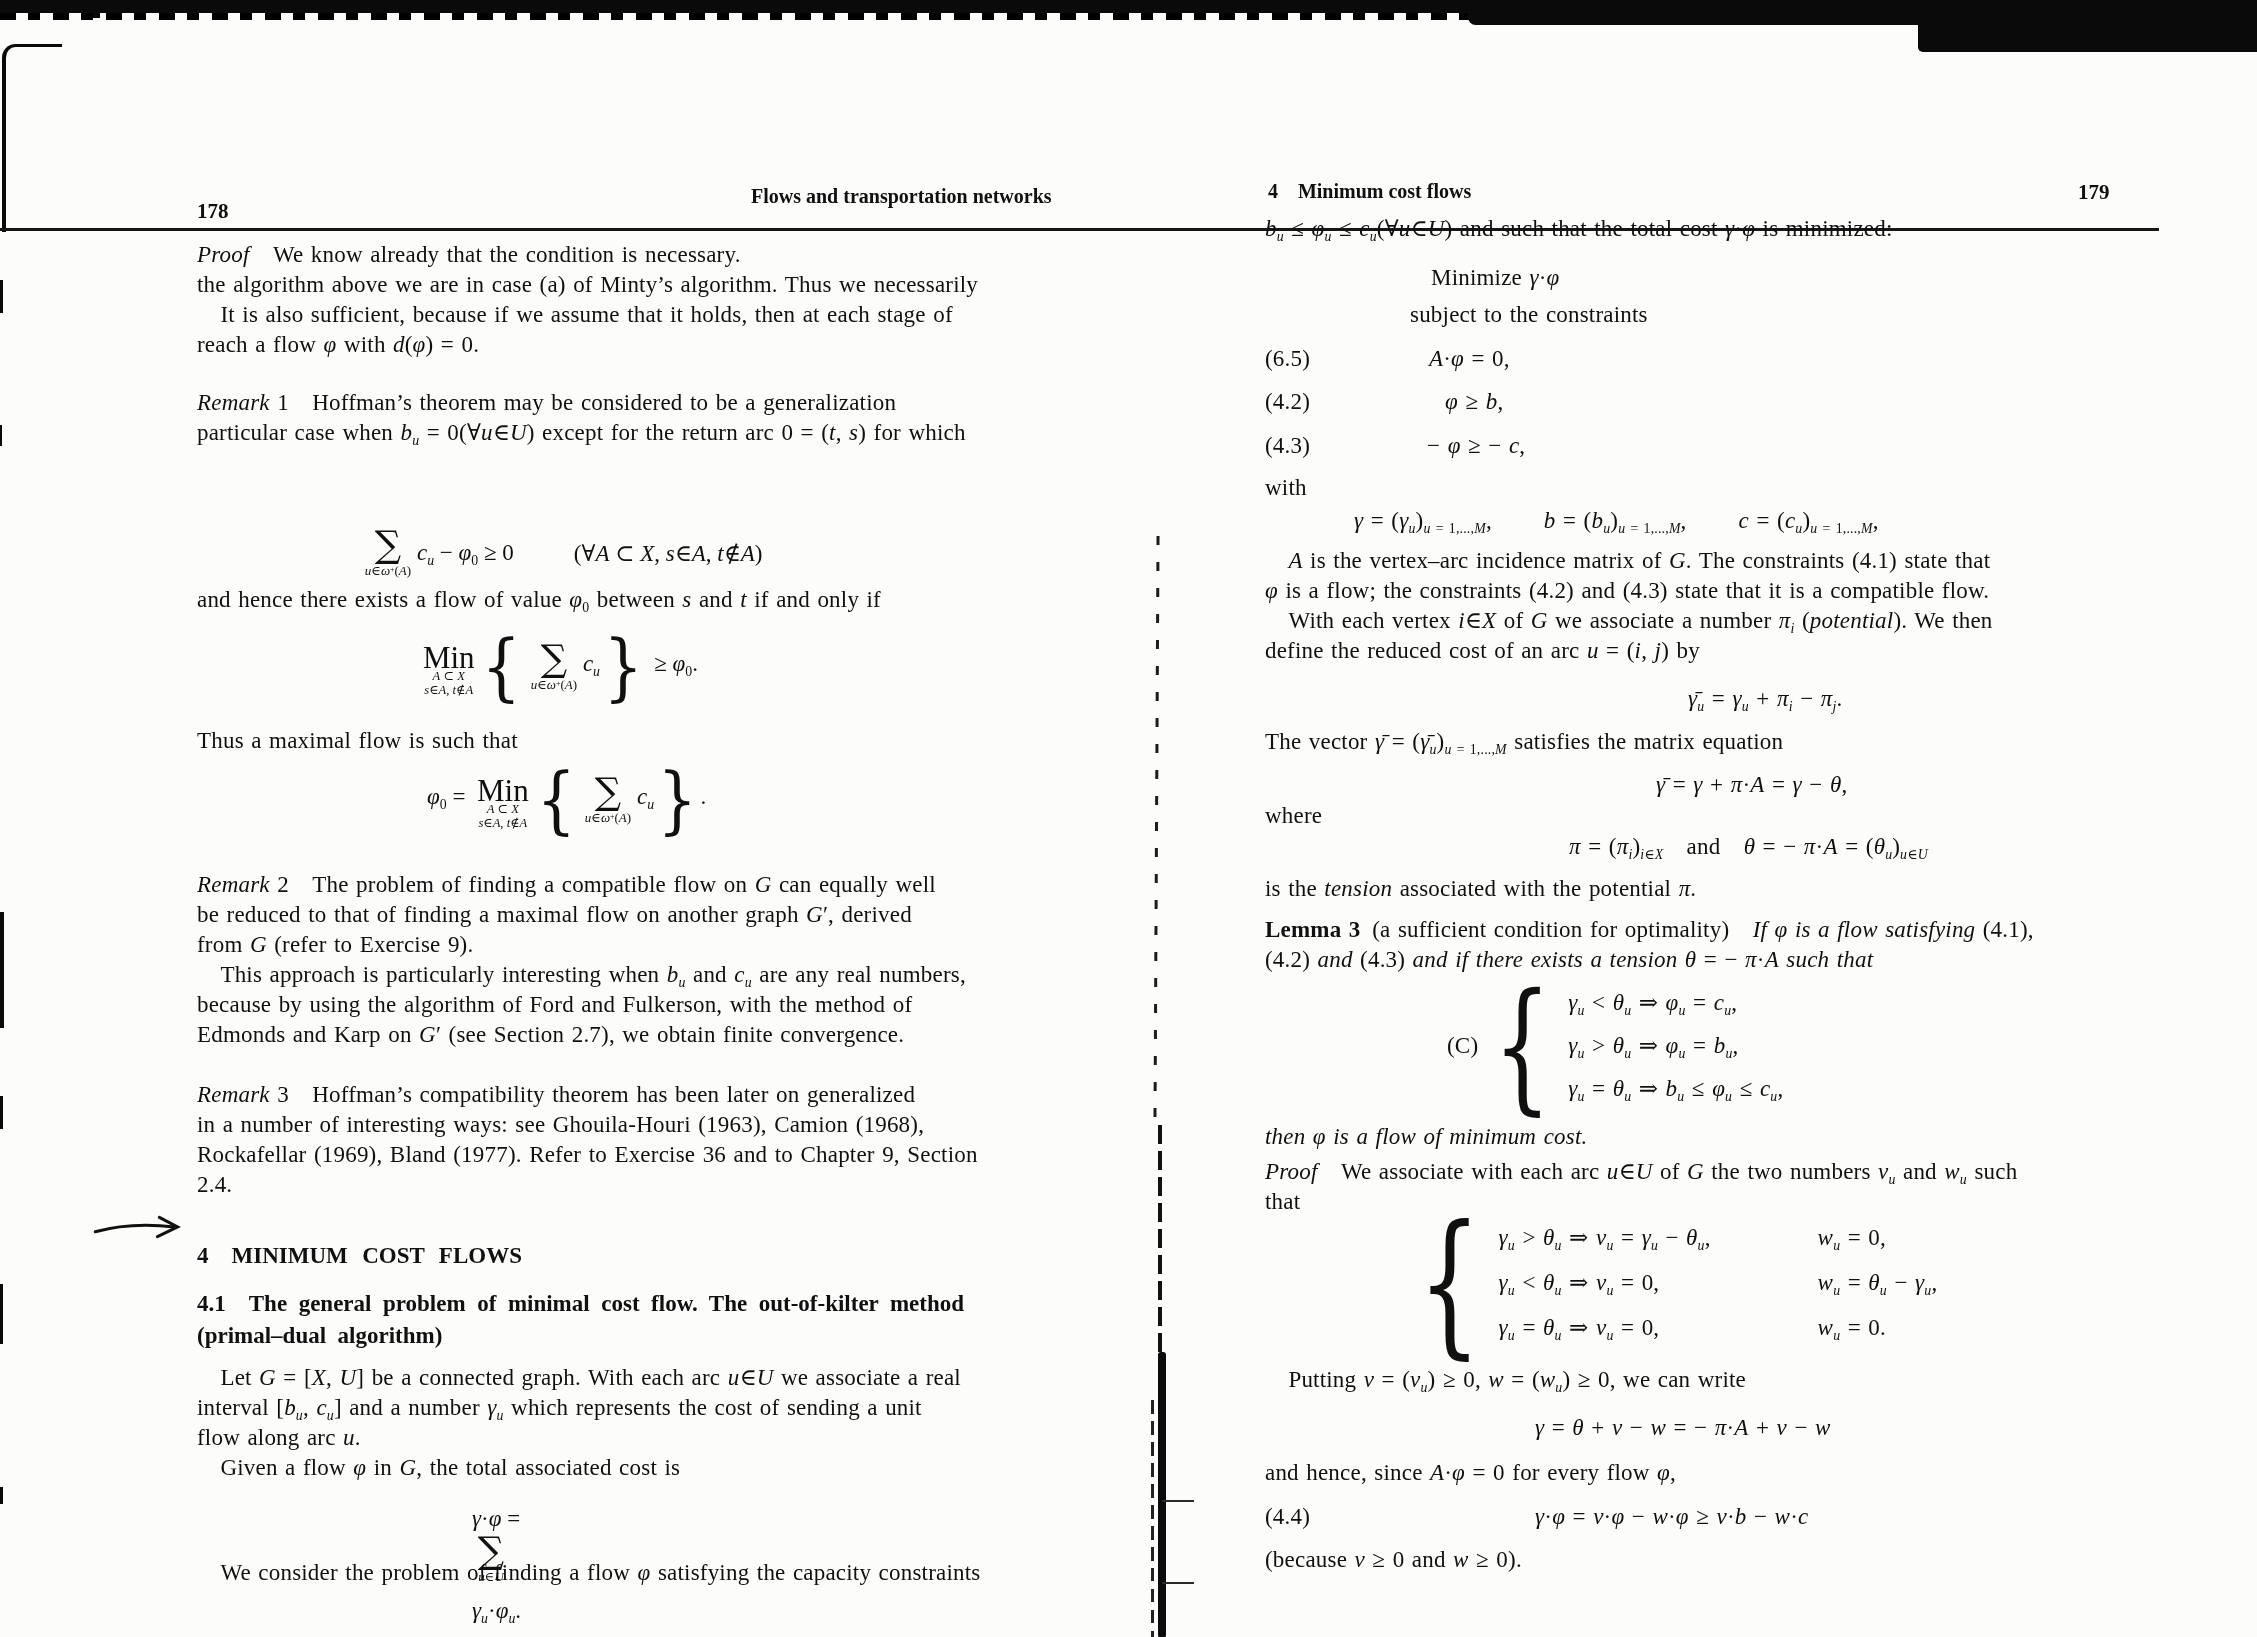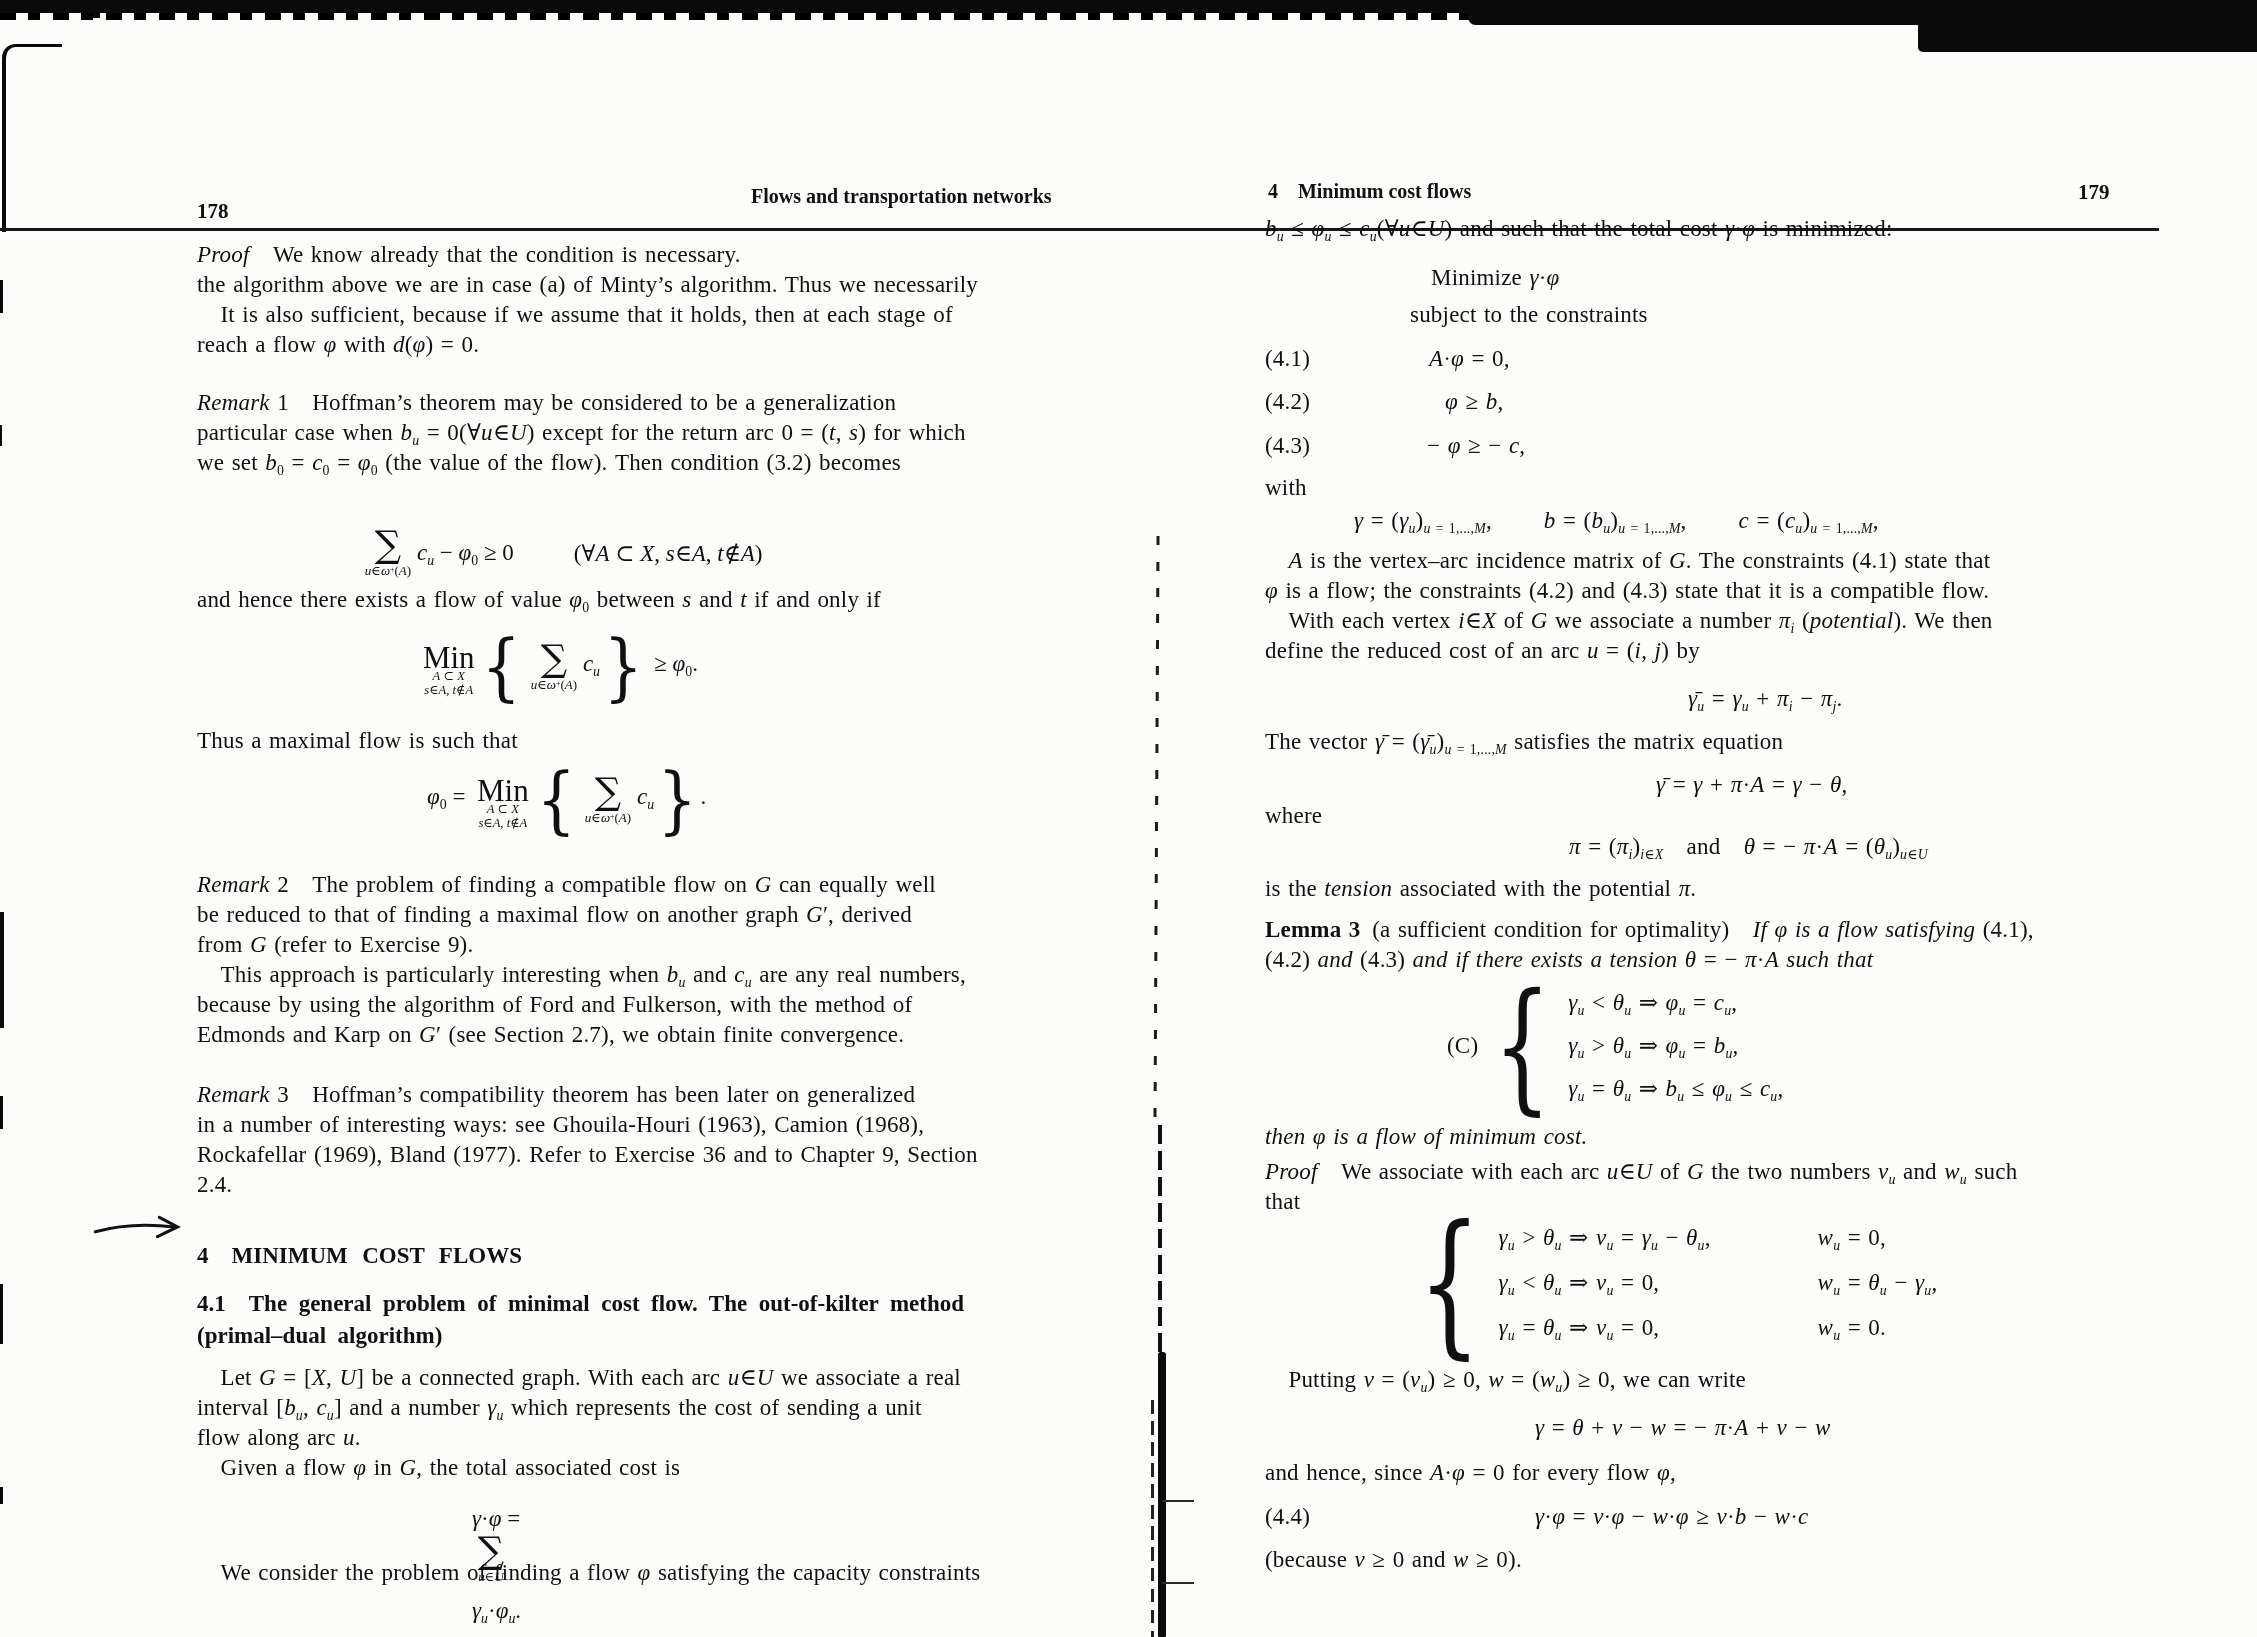--- a/index.html
+++ b/index.html
@@ -76,21 +76,20 @@
   <div class="abs" style="left:0;top:240px;">
     <div class="line"><i>Proof</i>  We know already that the condition is necessary.</div>
     <div class="line">the algorithm above we are in case (a) of Minty’s algorithm. Thus we necessarily</div>
     <div class="line">  It is also sufficient, because if we assume that it holds, then at each stage of</div>
     <div class="line">reach a flow <i>φ</i> with <i>d</i>(<i>φ</i>) = 0.</div>
   </div>
 
   <div class="abs" style="left:0;top:388px;">
     <div class="line"><i>Remark</i> 1  Hoffman’s theorem may be considered to be a generalization</div>
     <div class="line">particular case when <i>b</i><sub><i>u</i></sub> = 0(∀<i>u</i>∈<i>U</i>) except for the return arc 0 = (<i>t</i>, <i>s</i>) for which</div>
-    <div class="line">we set <i>b</i><sub>0</sub> = <i>c</i><sub>0</sub> = <i>φ</i><sub>0</sub> (the value of the flow). Then condition (3.2) becomes</div>
   </div>
 
   <div class="eqrow" style="left:162px;top:526px;">
     <span class="bigop">
       <span class="op">∑</span>
       <span class="lim"><i>u</i>∈<i>ω</i><sup>+</sup>(<i>A</i>)</span>
     </span>
     <span class="etext"><i>c</i><sub><i>u</i></sub> − <i>φ</i><sub>0</sub> ≥ 0</span>
     <span class="etext" style="margin-left:60px;">(∀<i>A</i> ⊂ <i>X</i>, <i>s</i>∈<i>A</i>, <i>t</i>∉<i>A</i>)</span>
   </div>
@@ -176,21 +175,21 @@
 
 <div class="page" id="pageR">
   <div class="abs hdr" style="left:2.9px;top:180px;font-size:20px;">4 Minimum cost flows</div>
   <div class="abs hdr" style="left:813px;top:180px;">179</div>
 
   <div class="abs line" style="left:0;top:214px;z-index:2;"><i>b</i><sub><i>u</i></sub> ≤ <i>φ</i><sub><i>u</i></sub> ≤ <i>c</i><sub><i>u</i></sub>(∀<i>u</i>∈<i>U</i>) and such that the total cost <i>γ</i>·<i>φ</i> is minimized:</div>
   <div class="abs line" style="left:166px;top:263px;">Minimize <i>γ</i>·<i>φ</i></div>
   <div class="abs line" style="left:145px;top:300px;">subject to the constraints</div>
 
   <div class="abs" style="left:0;top:344px;width:579px;">
-    <span class="line abs" style="left:0;top:0;">(4.1)</span>
+    <span class="line abs" style="left:0;top:0;">(6.5)</span>
     <span class="line abs" style="left:164px;top:0;"><i>A</i>·<i>φ</i> = 0,</span>
   </div>
   <div class="abs" style="left:0;top:387px;width:579px;">
     <span class="line abs" style="left:0;top:0;">(4.2)</span>
     <span class="line abs" style="left:180px;top:0;"><i>φ</i> ≥ <i>b</i>,</span>
   </div>
   <div class="abs" style="left:0;top:431px;width:579px;">
     <span class="line abs" style="left:0;top:0;">(4.3)</span>
     <span class="line abs" style="left:162px;top:0;">− <i>φ</i> ≥ − <i>c</i>,</span>
   </div>

